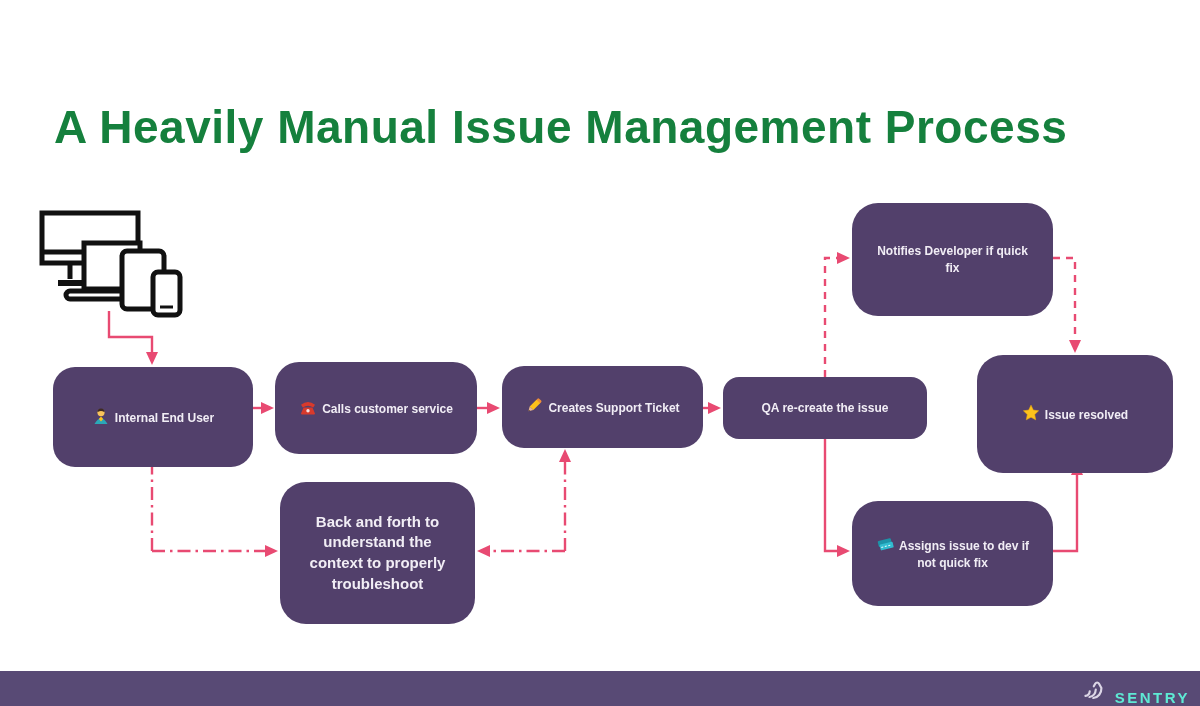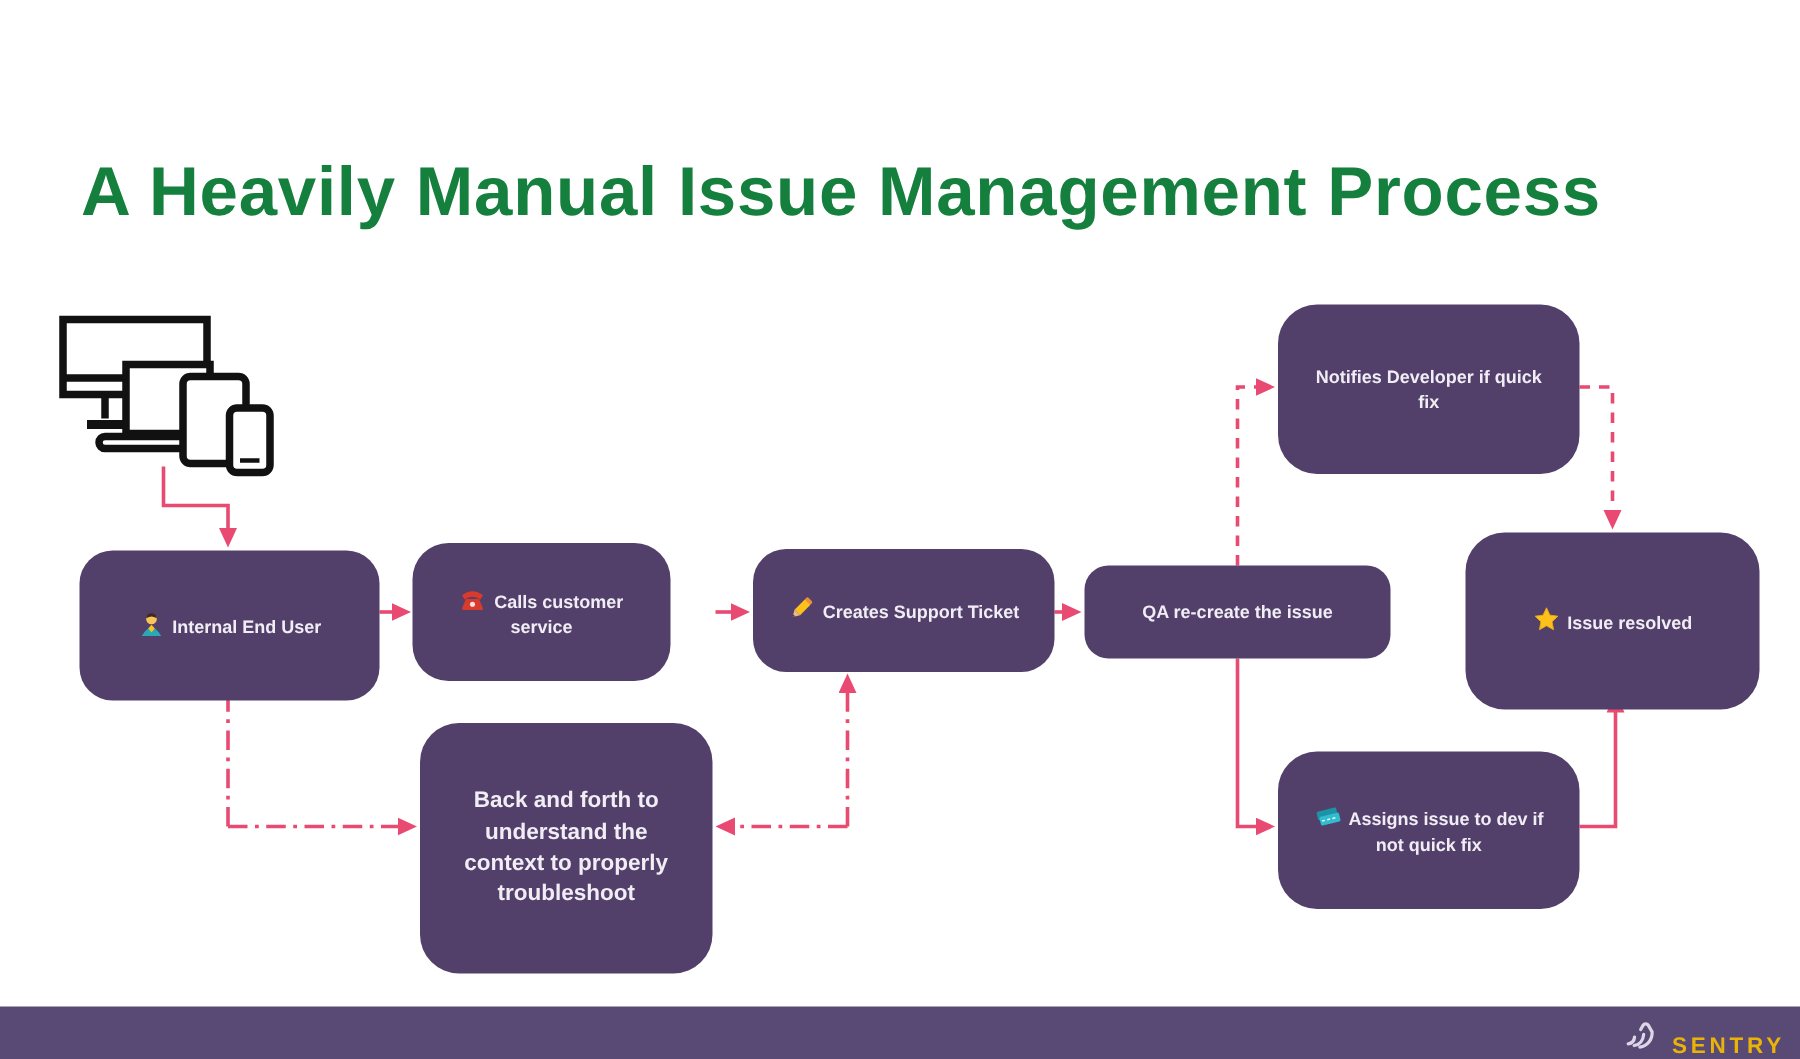--- a/index.html
+++ b/index.html
@@ -15,33 +15,33 @@
     position:absolute;background:#52406b;color:#f1edf5;
     display:flex;align-items:center;justify-content:center;text-align:center;
     font-size:12px;font-weight:600;line-height:1.38;box-sizing:border-box;
   }
   .node .lbl{display:inline;}
   .emo{display:inline-block;vertical-align:-3px;margin-right:5px;width:18px;height:18px;}
   .arrows{position:absolute;left:0;top:0;pointer-events:none;}
   .devices{position:absolute;left:34px;top:203px;}
   
   .n-user     {left:53px; top:367px;width:200px;height:100px; border-radius:22px;padding:8px 14px;}
-  .n-calls    {left:275px;top:362px;width:172px;height:92px; border-radius:24px;padding:8px 22px;}
+  .n-calls    {left:275px;top:362px;width:202px;height:92px; border-radius:24px;padding:8px 22px;}
   .n-ticket   {left:502px;top:366px;width:201px;height:82px; border-radius:22px;padding:8px 4px;}
   .n-qa       {left:723px;top:377px;width:204px;height:62px; border-radius:16px;padding:4px 30px;}
   .n-notify   {left:852px;top:203px;width:201px;height:113px;border-radius:26px;padding:8px 22px;}
   .n-resolved {left:977px;top:355px;width:196px;height:118px;border-radius:26px;padding:8px 18px;}
   .n-assign   {left:852px;top:501px;width:201px;height:105px;border-radius:26px;padding:8px 18px;}
-  .n-backforth{left:280px;top:482px;width:195px;height:167px;border-radius:26px;padding:10px 16px;font-size:15px;}
+  .n-backforth{left:280px;top:482px;width:195px;height:142px;border-radius:26px;padding:10px 16px;font-size:15px;}
   .footer{
     position:absolute;left:0;top:671px;width:1200px;height:35px;background:#584a75;
     display:flex;align-items:center;justify-content:flex-end;padding-right:10px;box-sizing:border-box;
   }
   .brand{display:flex;align-items:center;gap:7px;}
-  .brand-text{color:#eab308;font-size:15px;font-weight:700;letter-spacing:2.5px;margin-top:17px;}
+  .brand-text{color:#5eead4;font-size:15px;font-weight:700;letter-spacing:2.5px;margin-top:17px;}
 </style>
 </head>
 <body>
 
 <div class="stage">
 
   <h1 class="slide-title">A Heavily Manual Issue Management Process</h1>
 
   <svg class="devices" width="150" height="115" viewBox="0 0 150 115">
     <g stroke="#111111" stroke-width="5" fill="#ffffff">

